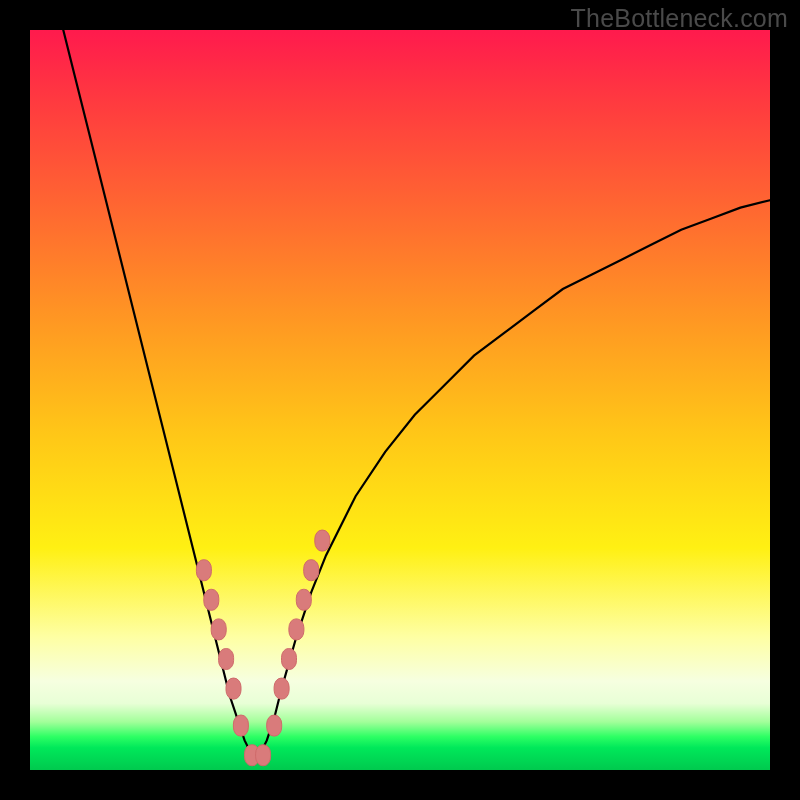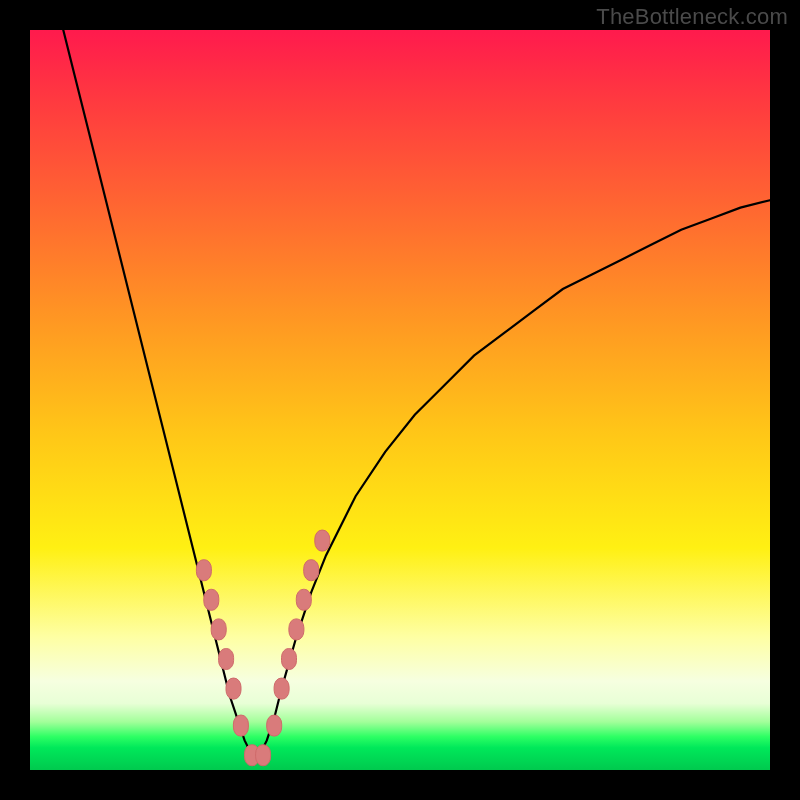--- a/index.html
+++ b/index.html
@@ -30,21 +30,21 @@
       #2dff64 95.5%,
       #00e85a 97%,
       #00c94e 100%
     );
   }
   .watermark {
     position: absolute;
     top: 4px;
     right: 12px;
     font-family: Arial, Helvetica, sans-serif;
-    font-size: 22px;
+    font-size: 25px;
     color: #4a4a4a;
     letter-spacing: 0.2px;
     user-select: none;
   }
   svg.curve {
     position: absolute;
     left: 0;
     top: 0;
     width: 740px;
     height: 740px;

